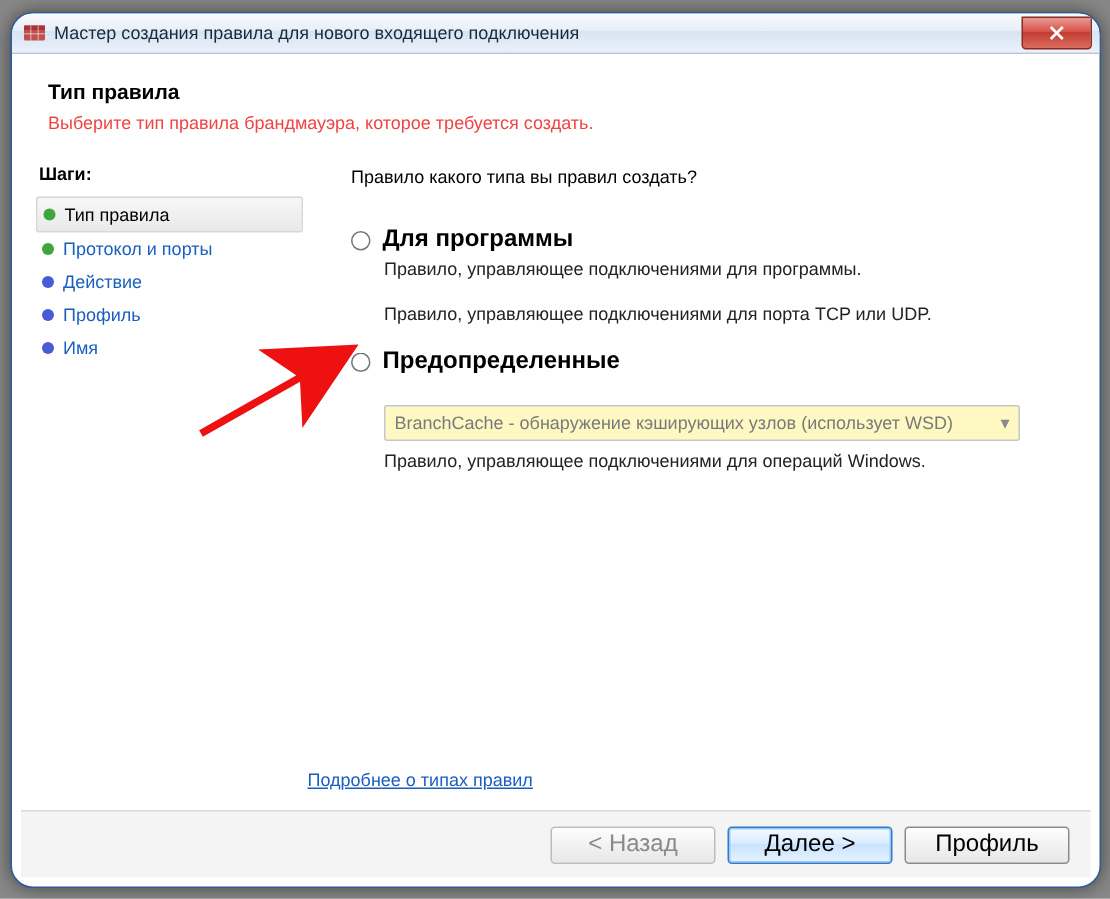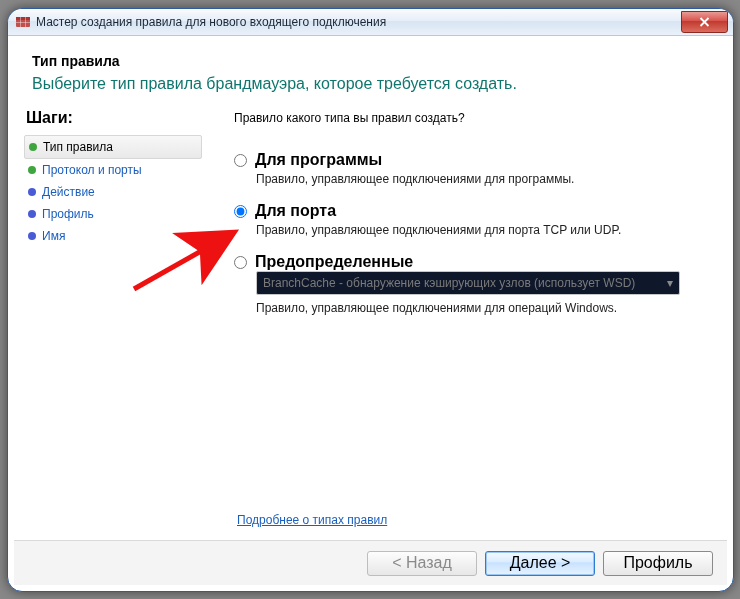--- a/index.html
+++ b/index.html
@@ -5,38 +5,38 @@
   html,body{margin:0;padding:0;width:740px;height:599px;font-family:"Segoe UI",Tahoma,sans-serif;font-size:12px;background:#c8c8c8;overflow:hidden}
   .backdrop{position:absolute;inset:0;background:#888}
   .dialog{position:absolute;left:7px;top:8px;width:725px;height:582px;background:#fff;border:1px solid #2f5a9c;border-radius:15px;box-shadow:0 0 12px rgba(0,0,0,.5);overflow:hidden}
   .titlebar{height:26px;background:linear-gradient(#f9fbfd,#e6eef8 45%,#d7e4f2 46%,#eaf1fa);display:flex;align-items:center;padding:0 0 0 7px;border-bottom:1px solid #b8c7de}
   .titlebar .wicon{width:16px;height:16px;margin-right:5px;display:flex;align-items:center;justify-content:center}
   .titlebar .title{flex:1;color:#1b2838;font-size:12px}
   .closebtn{width:45px;height:20px;margin:0 5px 0 0;border-radius:0 0 3px 3px;background:linear-gradient(#e89a94,#d8524a 45%,#c03a30 46%,#dc6b5e);border:1px solid #8a2a22;display:flex;align-items:center;justify-content:center;color:#fff;font-weight:bold;font-size:12px;cursor:pointer}
   .client{position:absolute;left:6px;top:30px;right:6px;bottom:6px;background:#fff}
   .header{padding:14px 16px 10px 18px;border-bottom:0}
   .header h1{margin:0 0 6px 0;font-size:14px;font-weight:700;color:#000}
-  .header p{margin:0;font-size:16px;color:#0f766e}
+  .header p{margin:0;font-size:12px;color:#ef4444}
   .body{display:flex;position:absolute;left:0;right:0;top:62px;bottom:44px}
   .sidebar{width:178px;padding:8px 4px 0 10px}
-  .sidebar h3{margin:0 0 8px 2px;font-size:16px;font-weight:700;color:#000}
+  .sidebar h3{margin:0 0 8px 2px;font-size:12px;font-weight:700;color:#000}
   .step{display:flex;align-items:center;height:22px;padding:0 2px;font-size:12px}
   .step .bullet{width:8px;height:8px;border-radius:50%;margin:0 6px 0 2px}
   .step.active{background:linear-gradient(#f7f7f7,#e9e9e9);border:1px solid #d7d7d7;border-radius:2px}
   .step.link span.lbl{color:#1a5fbf}
   .main{flex:1;padding:10px 26px 0 28px;color:#000}
   .question{margin:0 0 26px 0;font-size:12px}
   .option{margin:0 0 16px 0}
   .option .row{display:flex;align-items:center;gap:8px}
   .option .row input[type=radio]{margin:0}
   .option .lbl{font-weight:700;font-size:16px}
   .option .desc{margin:3px 0 0 22px;font-size:12px;color:#222}
-  .combo{margin:0 0 6px 22px;width:410px;height:22px;border:1px solid #c7c7c7;border-radius:2px;background:#0f172a;color:#7a7a7a;display:flex;align-items:center;justify-content:space-between;padding:0 6px;font-size:12px}
+  .combo{margin:20px 0 6px 22px;width:410px;height:22px;border:1px solid #c7c7c7;border-radius:2px;background:#fef9c3;color:#7a7a7a;display:flex;align-items:center;justify-content:space-between;padding:0 6px;font-size:12px}
   .combo .chev{color:#8a8a8a}
-  .learn{position:absolute;left:223px;bottom:58px;color:#1a5fbf;text-decoration:underline;font-size:12px;cursor:pointer}
+  .learn{position:absolute;left:191px;bottom:58px;color:#1a5fbf;text-decoration:underline;font-size:12px;cursor:pointer}
   .footer{position:absolute;left:0;right:0;bottom:0;height:44px;border-top:1px solid #d9d9d9;display:flex;align-items:center;justify-content:flex-end;padding:0 14px;gap:8px;background:#f4f4f4}
   .btn{min-width:80px;height:23px;padding:0 14px;border:1px solid #8a8a8a;border-radius:3px;background:linear-gradient(#fdfdfd,#e7e7e7);font-size:16px;cursor:pointer;display:flex;align-items:center;justify-content:center}
   .btn.disabled{color:#8a8a8a;border-color:#bdbdbd;cursor:default}
   .btn.primary{border-color:#2f7bd0;background:linear-gradient(#f4faff,#d9ecff 45%,#c7e2ff 46%,#e7f3ff);box-shadow:0 0 0 1px #9cc7f2 inset}
   
   .arrow{position:absolute;left:118px;top:210px;width:120px;height:80px;pointer-events:none}
 </style>
 </head>
 <body>
 
@@ -100,24 +100,20 @@
         <p class="question">Правило какого типа вы правил создать?</p>
         <div id="options">
             <div class="option">
               <label class="row">
                 <input type="radio" name="ruletype" style="">
                 <span class="lbl">Для программы</span>
               </label>
               <div class="desc">Правило, управляющее подключениями для программы.</div>
             </div>
             <div class="option">
-              <label class="row">
-                <input type="radio" name="ruletype" checked="" style="">
-                <span class="lbl">Для порта</span>
-              </label>
               <div class="desc">Правило, управляющее подключениями для порта TCP или UDP.</div>
             </div>
             <div class="option">
               <label class="row">
                 <input type="radio" name="ruletype" style="">
                 <span class="lbl">Предопределенные</span>
               </label>
               <div class="combo">
                 <span>BranchCache - обнаружение кэширующих узлов (использует WSD)</span>
                 <span class="chev">▾</span>

